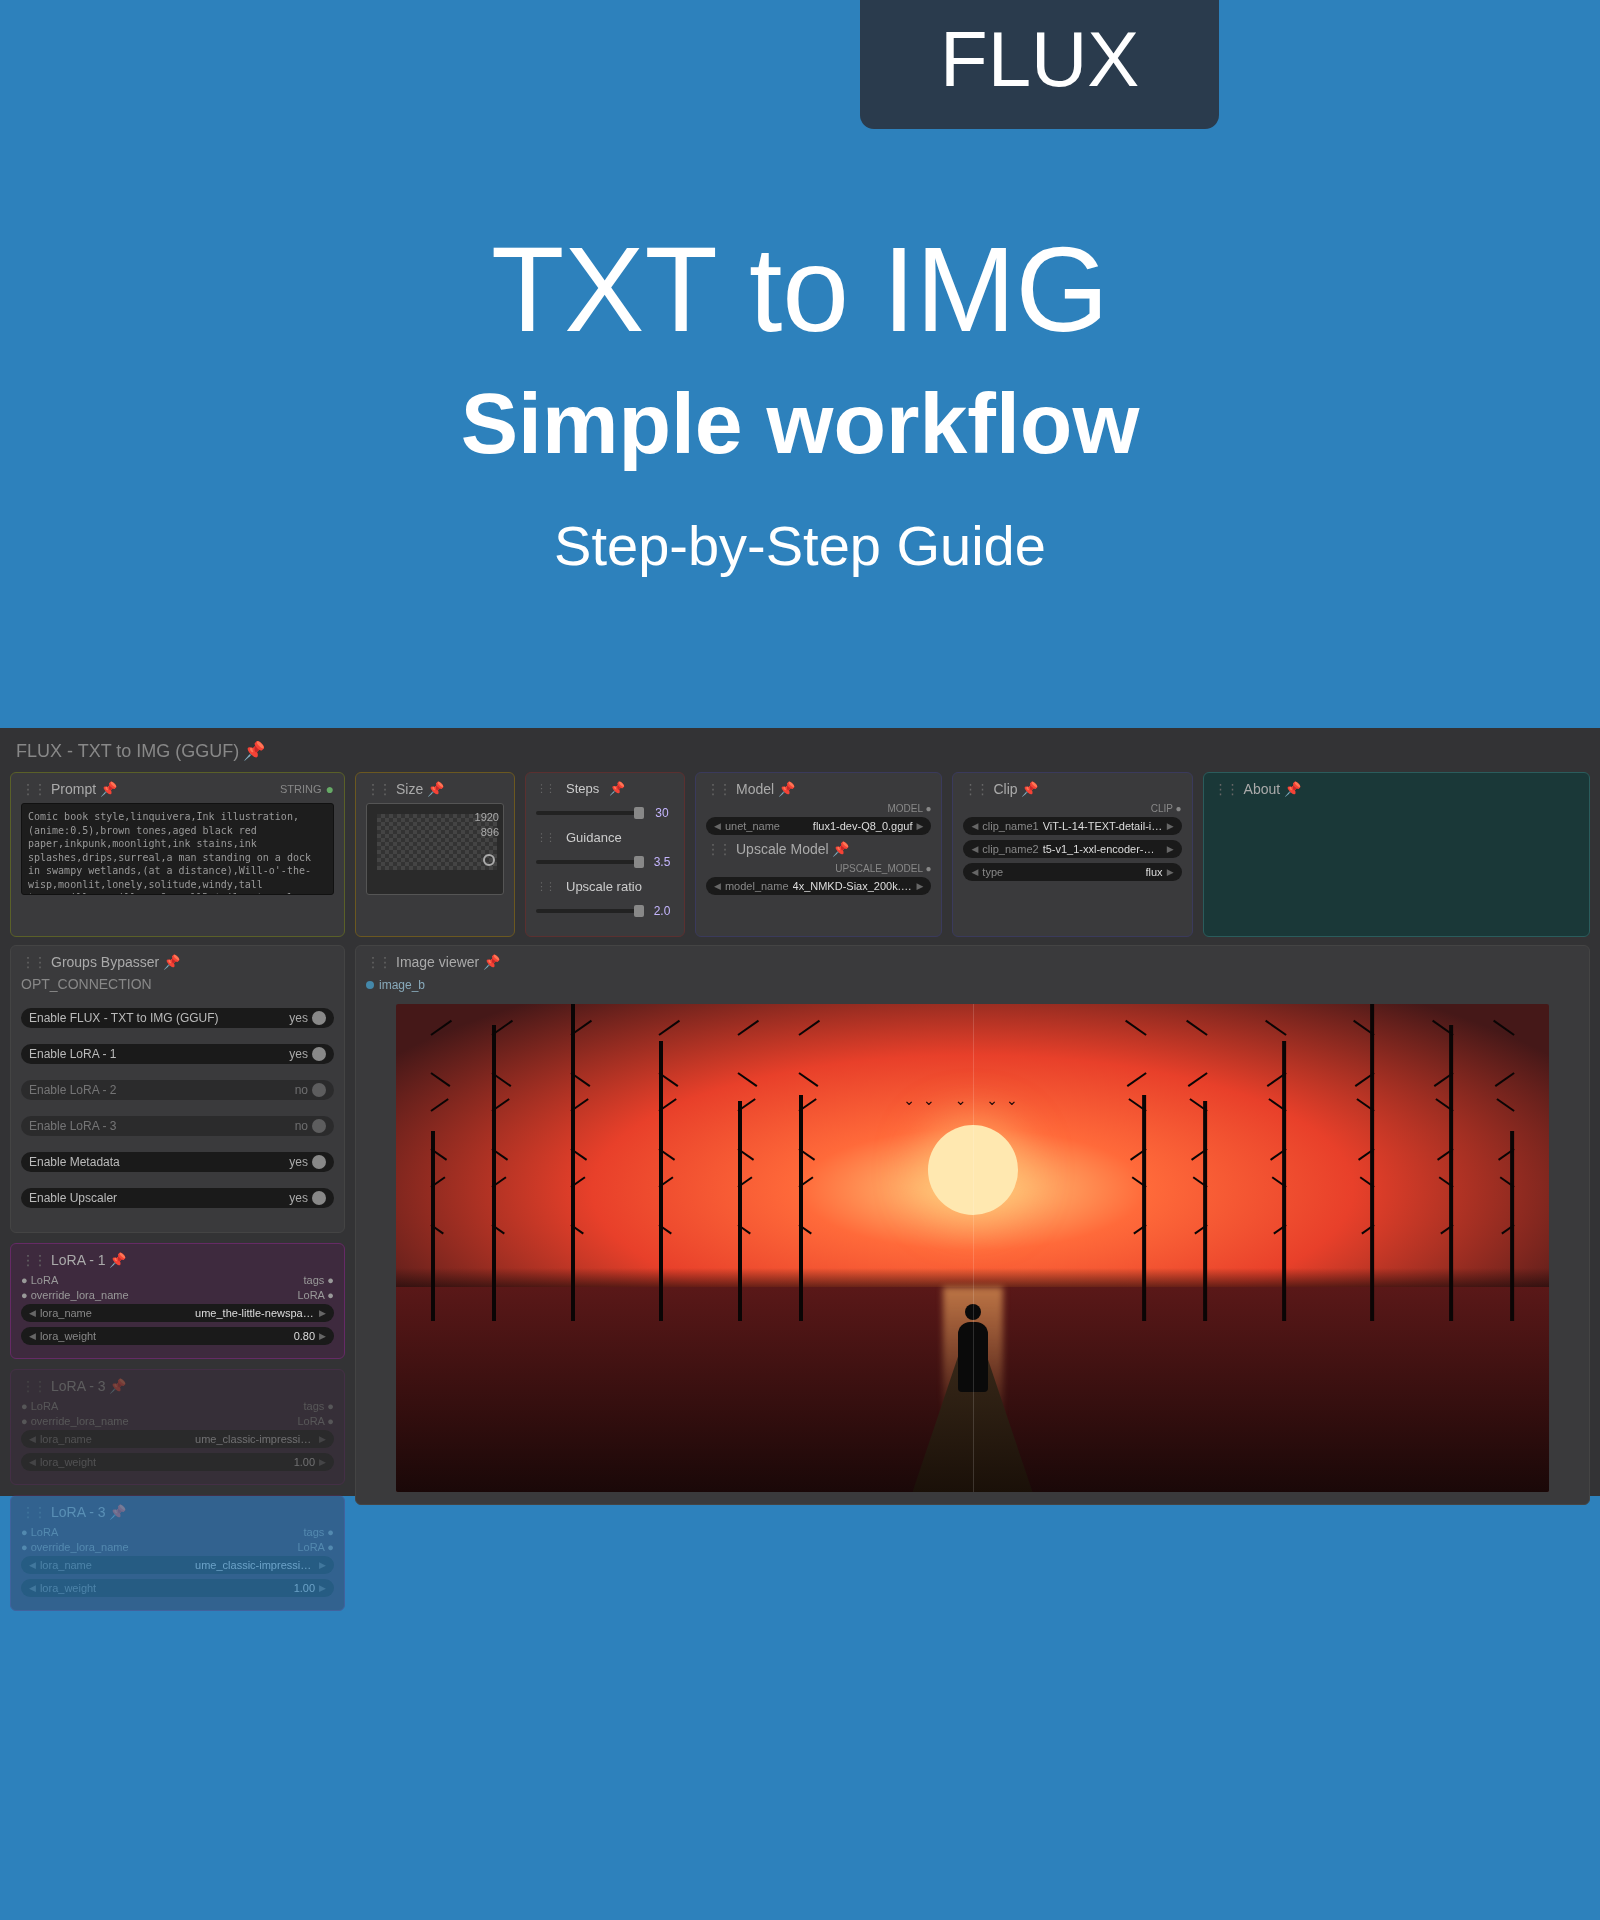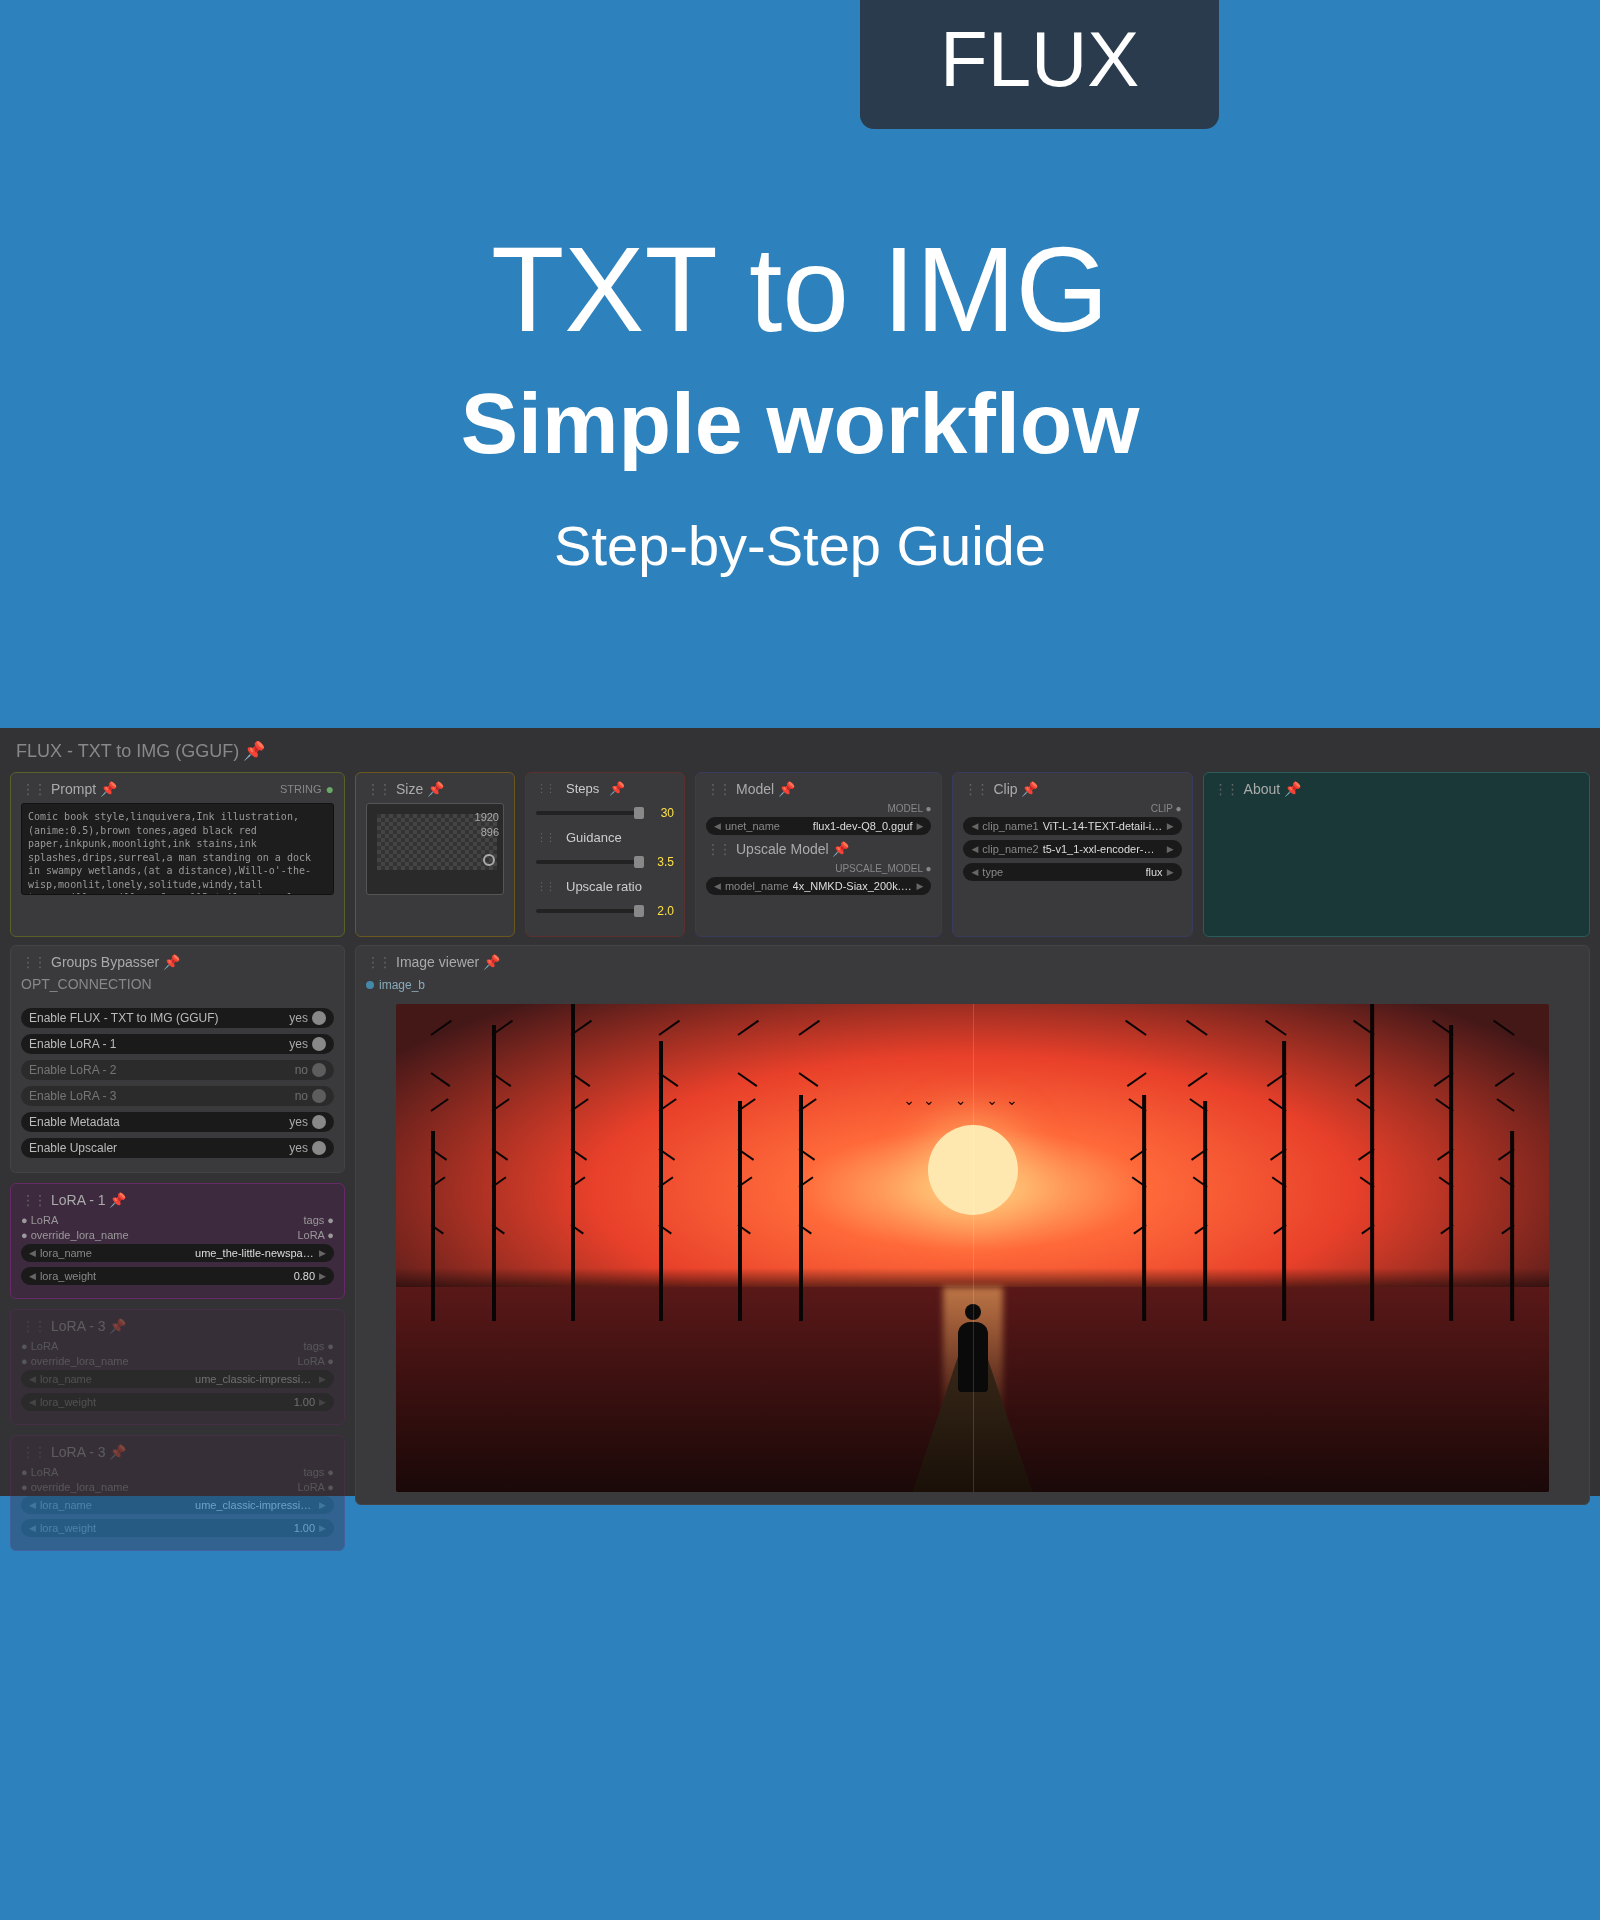--- a/index.html
+++ b/index.html
@@ -21,33 +21,33 @@
 .prompt-box{background:#1d1d1d;border:1px solid #111;color:#999;font-family:monospace;font-size:10px;line-height:1.35;padding:6px;height:92px;overflow:hidden;border-radius:3px}
 .size-panel{flex:0 0 160px;border-color:#6b5820}
 .size-canvas{background:#2a2a2a;border:1px solid #555;height:92px;position:relative;border-radius:3px}
 .size-rect{position:absolute;top:10px;left:10px;width:120px;height:56px;background:repeating-conic-gradient(#444 0 25%,#333 0 50%) 0 0/8px 8px}
 .size-vals{position:absolute;right:4px;top:6px;font-size:11px;color:#aaa;text-align:right;line-height:1.4}
 .params-panel{flex:0 0 160px;border-color:#5b3030}
 .slider-row{display:flex;align-items:center;gap:6px;margin-bottom:10px;font-size:13px;color:#ccc}
 .slider-row .grip{font-size:11px}
 .slider{flex:1;height:4px;background:#222;border-radius:2px;position:relative}
 .slider::after{content:'';position:absolute;right:0;top:-4px;width:10px;height:12px;background:#888;border-radius:2px}
-.sval{color:#fde047;font-size:12px;min-width:24px;text-align:right}
+.sval{color:#c4b5fd;font-size:12px;min-width:24px;text-align:center}
 .model-panel{flex:0 0 205px;border-color:#3a3a5c}
 .pill{background:#1a1a1a;border-radius:10px;padding:3px 8px;font-size:11px;color:#bbb;margin-bottom:5px;display:flex;align-items:center;gap:4px}
 .pill .lbl{color:#888}
 .pill .val{margin-left:auto;color:#ddd;overflow:hidden;text-overflow:ellipsis;white-space:nowrap;max-width:120px}
 .tri{font-size:9px;color:#666}
 .clip-panel{flex:0 0 225px;border-color:#3a3a5c}
 .about-panel{flex:1;border-color:#2a5c5c;background:#1a3838}
 .about-text{font-family:monospace;font-size:10.5px;color:#9cc;line-height:1.5;padding:4px}
 .about-text .ver{text-align:right;margin-top:8px}
 .col-left{flex:0 0 335px;display:flex;flex-direction:column;gap:10px}
 .bypass-panel{border-color:#444}
-.byp-row{display:flex;align-items:center;background:#1a1a1a;border-radius:10px;padding:3px 8px;font-size:12px;margin-bottom:6px}
+.byp-row{display:flex;align-items:center;background:#1a1a1a;border-radius:10px;padding:3px 8px;font-size:12px;margin-bottom:16px}
 .byp-row.dim{opacity:0.45}
 .byp-val{margin-left:auto;color:#aaa;margin-right:4px}
 .tog{width:14px;height:14px;border-radius:50%;background:#888}
 .lora-panel{border-color:#662a66;background:#3e2a3e}
 .lora-panel.dim{opacity:0.35}
 .lora-sub{font-size:11px;color:#999;display:flex;margin-bottom:3px}
 .lora-sub span:last-child{margin-left:auto}
 .viewer-panel{flex:1;border-color:#444;display:flex;flex-direction:column}
 .img-opts{font-size:12px;color:#8ab;padding:2px 0 6px}
 .img-opts div{margin-bottom:2px}

